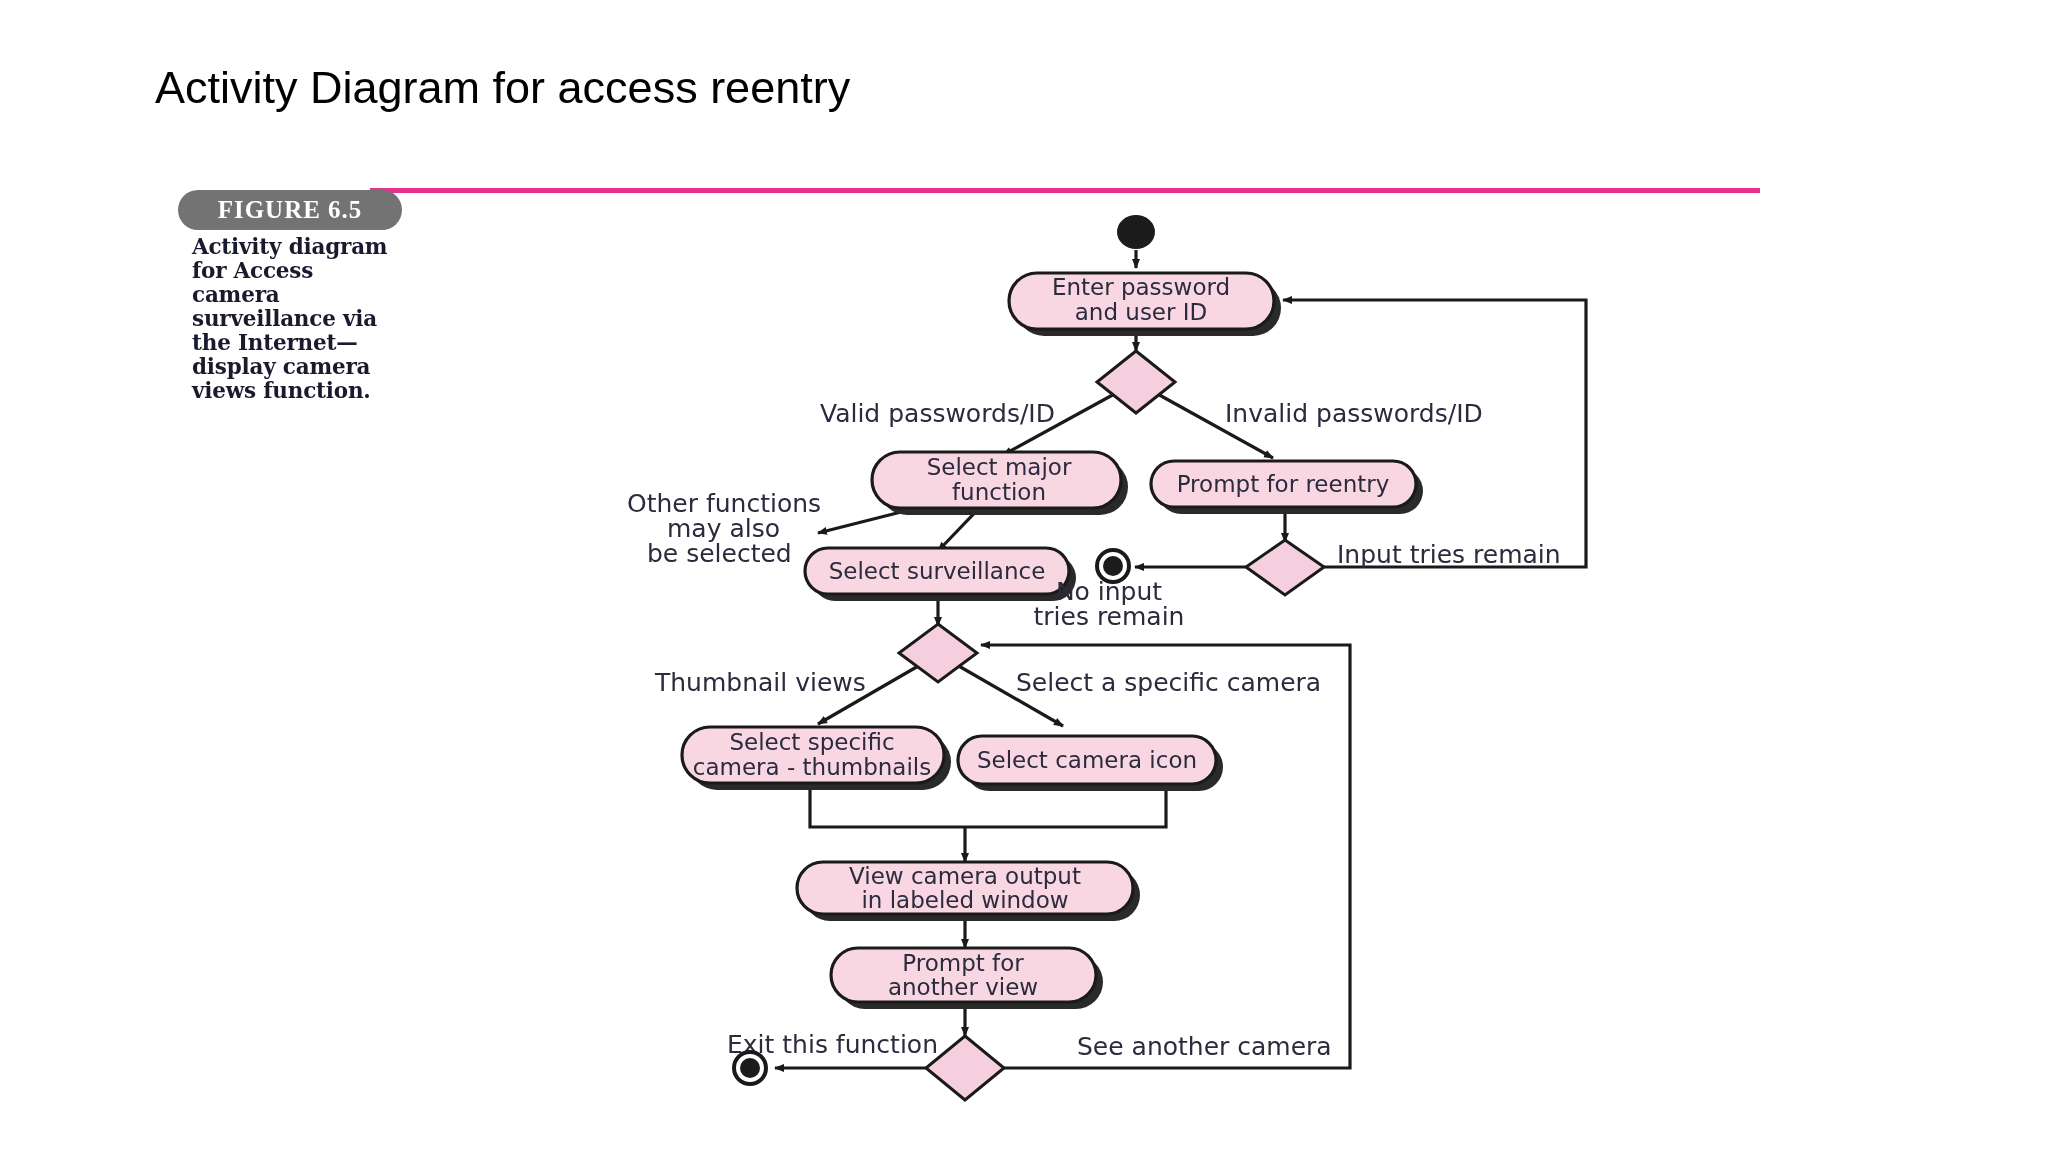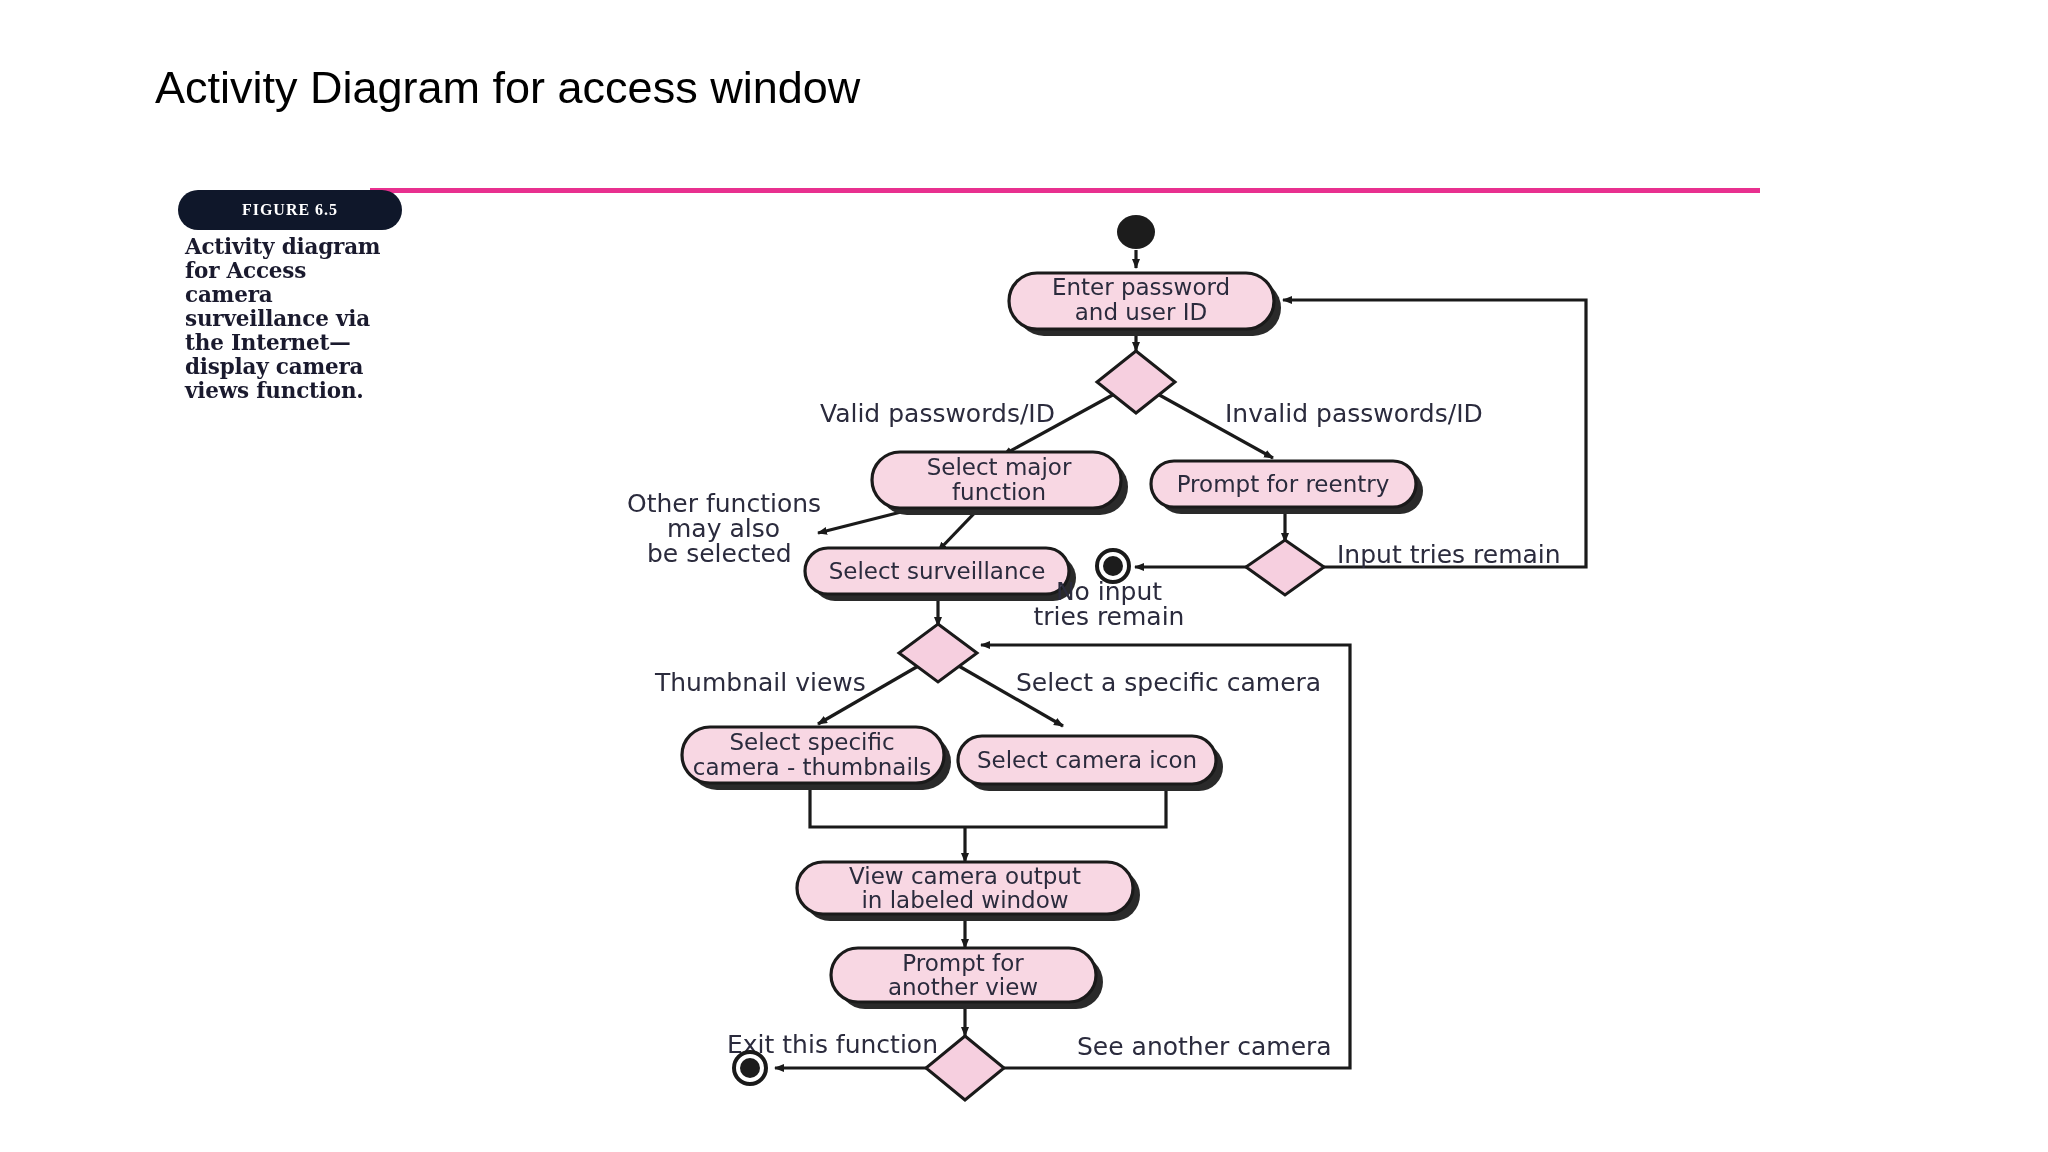--- a/index.html
+++ b/index.html
@@ -32,35 +32,35 @@
   #figure-rule {
     position: absolute;
     left: 370px; top: 188px;
     width: 1390px; height: 5px;
     background: #e8308f;
   }
   #figure-badge {
     position: absolute;
     left: 178px; top: 190px;
     width: 224px; height: 40px;
-    background: #0f172a;
+    background: #737373;
     border-radius: 20px;
     color: #ffffff;
     font-family: "Liberation Serif", serif;
     font-weight: bold;
-    font-size: 16px;
+    font-size: 25px;
     letter-spacing: 1px;
     display: flex;
     align-items: center;
     justify-content: center;
     white-space: nowrap;
   }
   #figure-caption {
     position: absolute;
-    left: 185px; top: 235px;
+    left: 192px; top: 235px;
     width: 215px;
     font-family: "DejaVu Serif", serif;
     font-weight: bold;
     font-size: 21.5px;
     line-height: 24px;
     color: #1a1a2e;
     letter-spacing: -0.2px;
   }
 
   
@@ -90,21 +90,21 @@
     font-size: 25px;
     fill: #2b2b3d;
     dominant-baseline: middle;
   }
 </style>
 </head>
 <body>
 
 <div id="page">
 
-  <div id="slide-title">Activity Diagram for access window</div>
+  <div id="slide-title">Activity Diagram for access reentry</div>
 
   <div id="figure-rule"></div>
 
   <div id="figure-badge">FIGURE 6.5</div>
 
   <div id="figure-caption">Activity diagram for Access camera surveillance via the Internet—display camera views function.</div>
 
   <div id="diagram">
     <svg width="2048" height="1152" viewBox="0 0 2048 1152" xmlns="http://www.w3.org/2000/svg">
       <defs>

